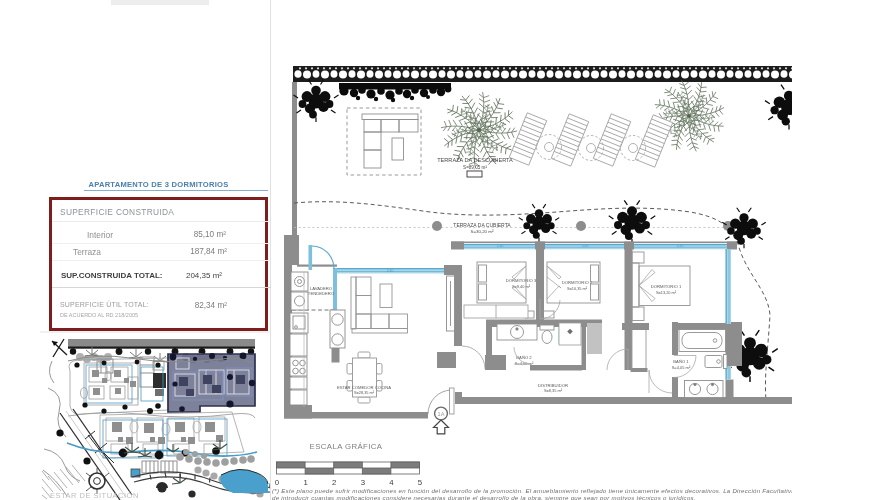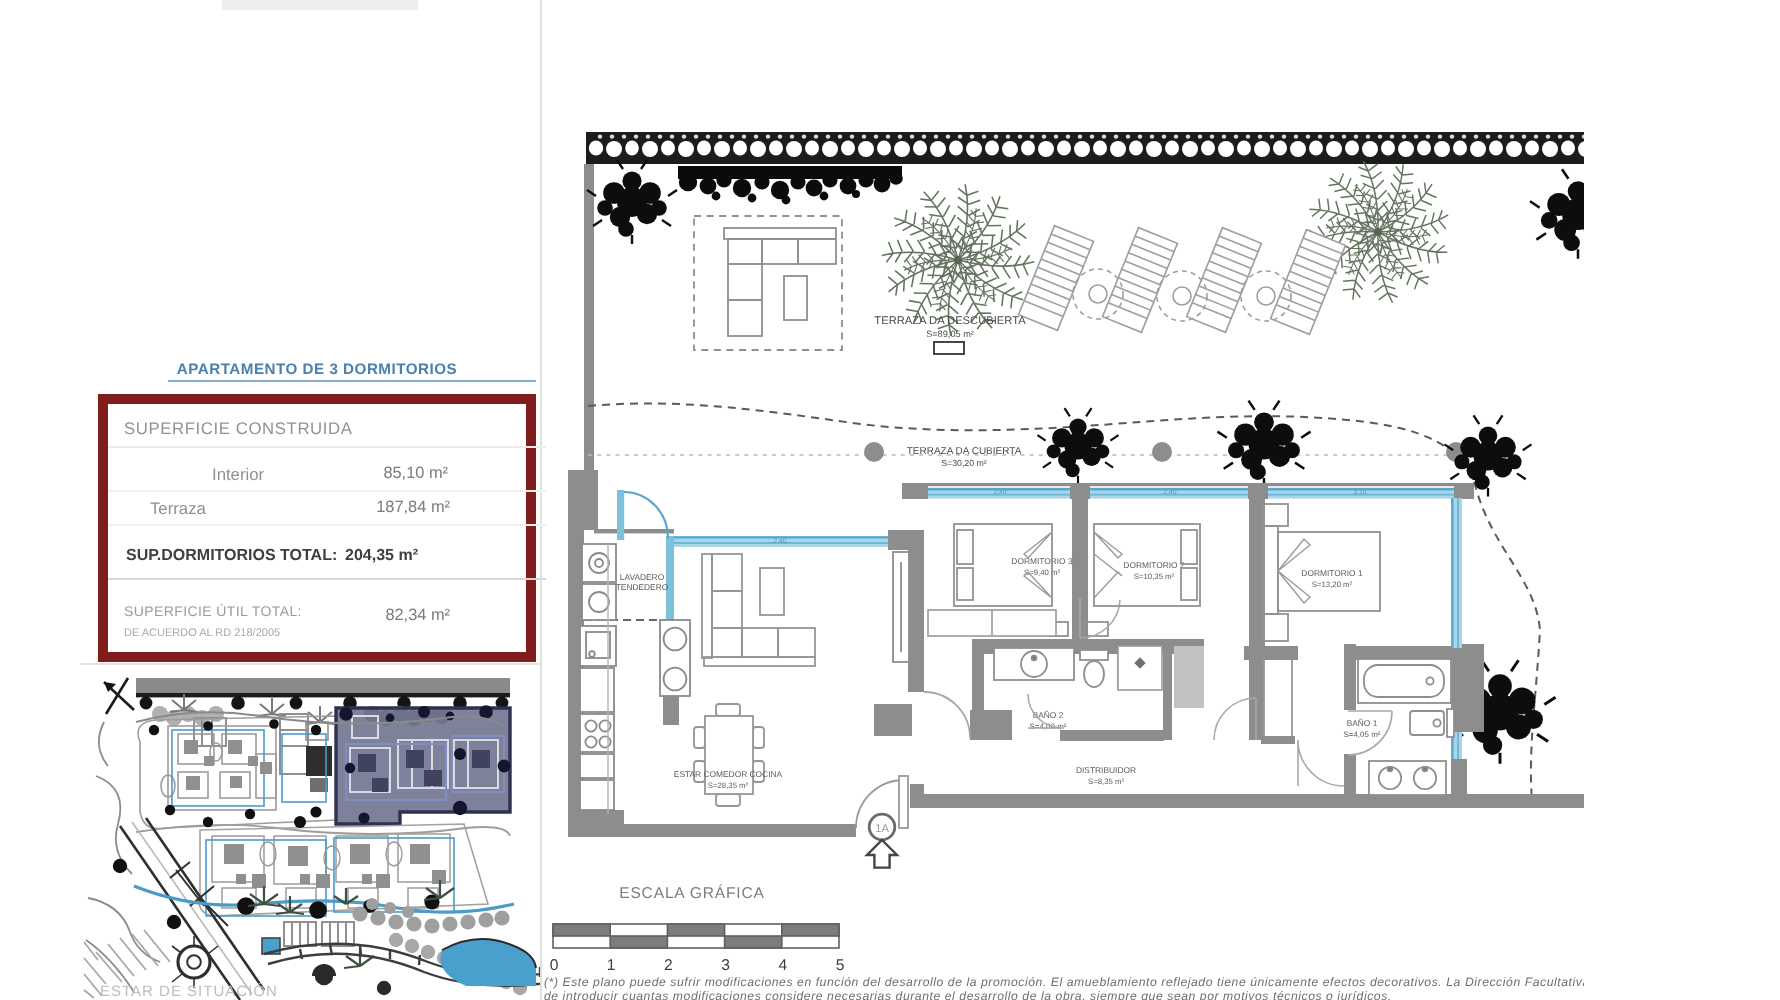--- a/index.html
+++ b/index.html
@@ -14,35 +14,35 @@
 
 <div class="abs" style="left:111px;top:0;width:98px;height:5px;background:#ededed;"></div>
 
 <div class="abs" style="left:270px;top:0;width:1px;height:500px;background:#e0e0e0;"></div>
 <div class="abs" style="left:842px;top:0;width:1px;height:500px;background:#e4e4e4;"></div>
 
 <div class="abs" style="left:49px;top:180px;width:219px;text-align:center;color:#4a80ad;font-size:7.6px;font-weight:bold;letter-spacing:0.25px;">APARTAMENTO DE 3 DORMITORIOS</div>
 
 <div class="abs" style="left:84px;top:189.5px;width:184px;height:1px;background:#86afcd;"></div>
 
-<div class="abs" style="left:49px;top:197px;width:219px;height:134px;border:5px solid #7f1d1d;">
+<div class="abs" style="left:49px;top:197px;width:219px;height:134px;border:3px solid #7f1d1d;">
 
   <div class="abs" style="left:8px;top:7px;color:#8d9499;font-size:8.4px;letter-spacing:0.3px;">SUPERFICIE CONSTRUIDA</div>
   <div class="abs" style="left:0;top:21px;width:219px;height:1px;background:#ececec;"></div>
 
-  <div class="abs" style="left:20px;top:30px;color:#909090;font-size:8.4px;padding-left:32px;">Interior</div>
+  <div class="abs" style="left:3px;top:30px;color:#909090;font-size:8.4px;padding-left:32px;">Interior</div>
   <div class="abs" style="right:39px;top:30px;color:#7c7c7c;font-size:8.2px;padding-left:12px;">85,10 m²</div>
   <div class="abs" style="left:0;top:43px;width:219px;height:1px;background:#efefef;"></div>
 
   <div class="abs" style="left:9px;top:47px;color:#909090;font-size:8.4px;margin-left:12px;">Terraza</div>
   <div class="abs" style="right:38px;top:47px;color:#7c7c7c;font-size:8.2px;">187,84 m²</div>
   <div class="abs" style="left:0;top:60px;width:219px;height:1px;background:#efefef;"></div>
 
-  <div class="abs" style="left:9px;top:71px;color:#3f3f3f;font-size:8px;font-weight:bold;">SUP.DORMITORIOS TOTAL:</div>
-  <div class="abs" style="right:54px;top:71px;color:#3f3f3f;font-size:8px;font-weight:bold;">204,35 m²</div>
+  <div class="abs" style="left:9px;top:71px;color:#3f3f3f;font-size:8px;font-weight:bold;">SUP.CONSTRUIDA TOTAL:</div>
+  <div class="abs" style="right:43px;top:71px;color:#3f3f3f;font-size:8px;font-weight:normal;">204,35 m²</div>
 
   <div class="abs" style="left:0;top:87px;width:219px;height:1px;background:#d7d7d7;"></div>
 
   <div class="abs" style="left:8px;top:101px;color:#9b9b9b;font-size:7px;letter-spacing:0.2px;">SUPERFICIE ÚTIL TOTAL:</div>
   <div class="abs" style="right:38px;top:101px;color:#7c7c7c;font-size:8.2px;">82,34 m²</div>
   <div class="abs" style="left:8px;top:112px;color:#a8a8a8;font-size:5.5px;">DE ACUERDO AL RD 218/2005</div>
 </div>
 
 <svg class="abs" style="left:40px;top:331px;" width="230" height="169" viewBox="0 0 230 169">
 

